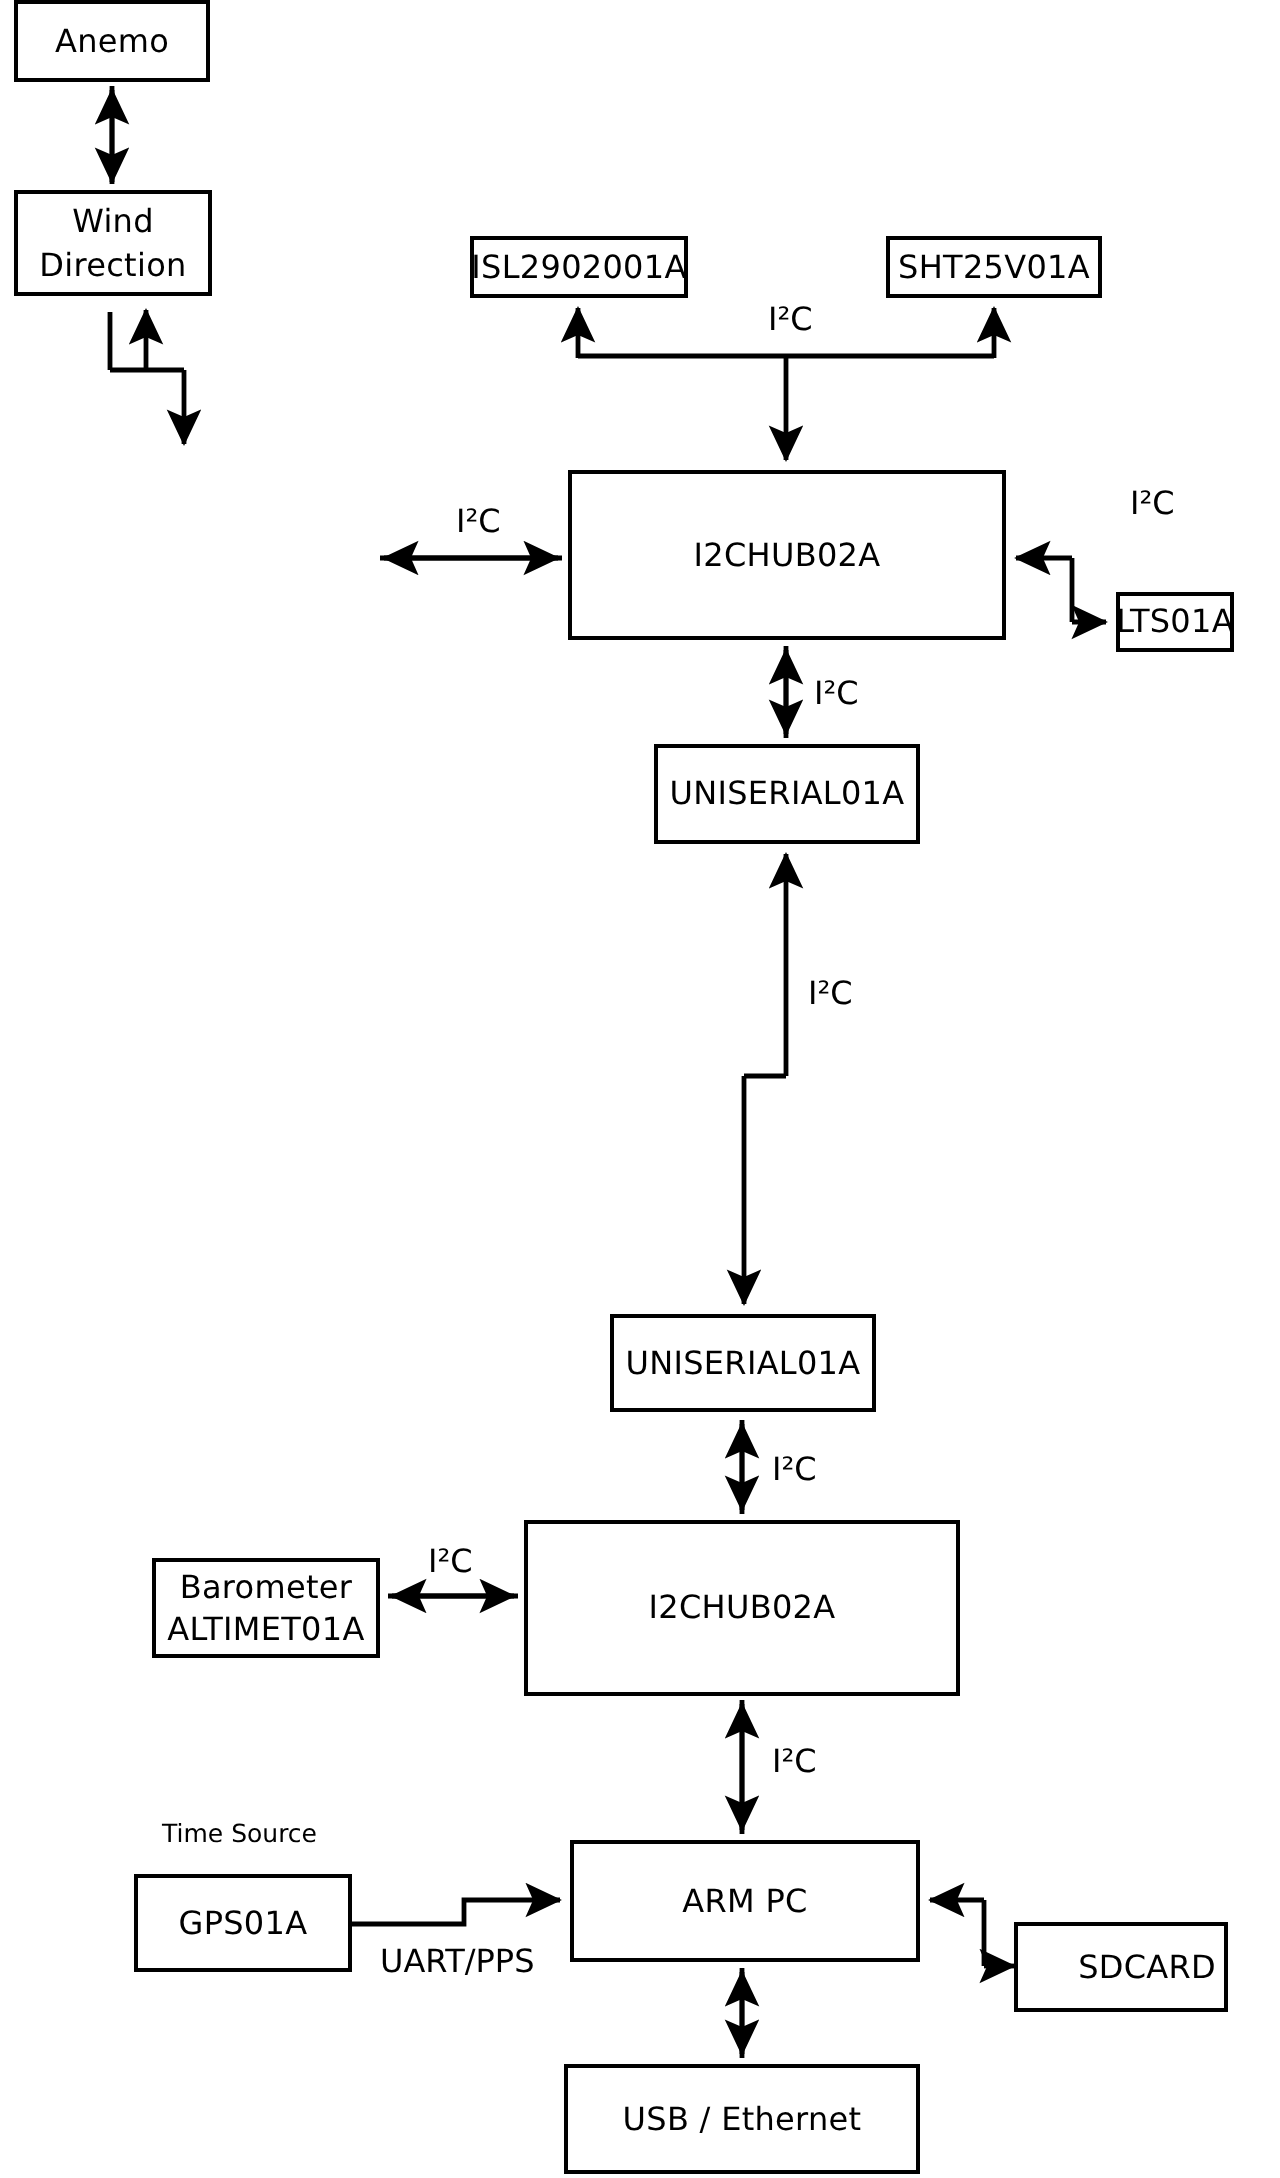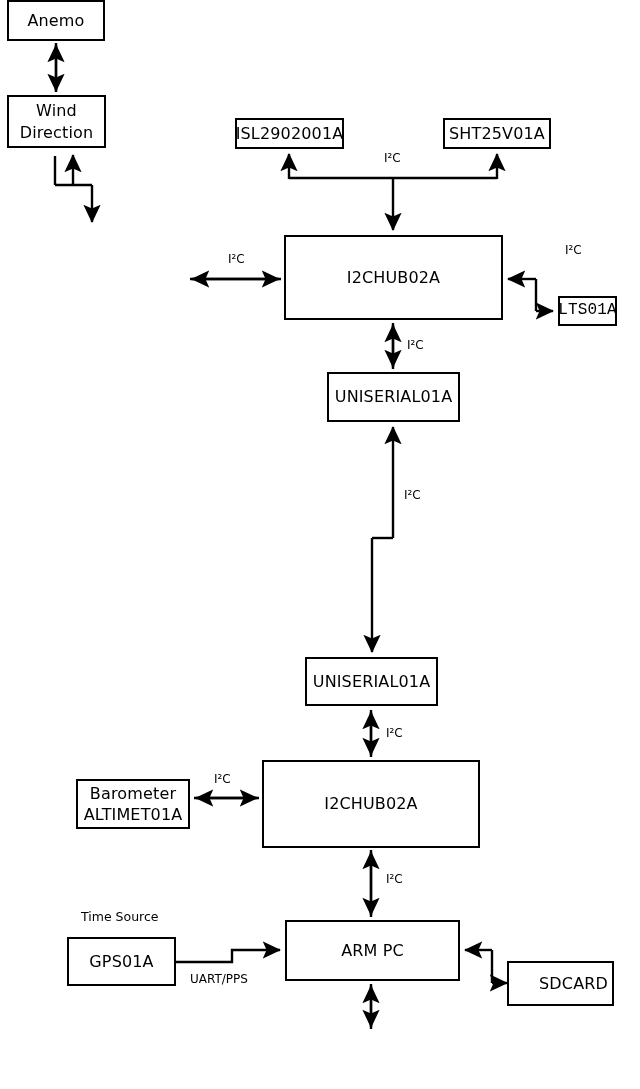--- a/index.html
+++ b/index.html
@@ -40,21 +40,21 @@
     z-index: 2;
   }
   .node .lbl {
     display: block;
     white-space: pre-line;
     padding: 0 4px;
   }
   .wire-label {
     position: absolute;
     color: #000000;
-    font-size: 12px;
+    font-size: 16px;
     line-height: 1;
     white-space: nowrap;
     z-index: 3;
   }
   .free-label {
     position: absolute;
     color: #000000;
     font-size: 12.5px;
     line-height: 1;
     white-space: nowrap;
@@ -136,21 +136,21 @@
   </div>
 
   <div class="node" style="left:443px; top:118px; width:108px; height:31px;">
     <span class="lbl">SHT25V01A</span>
   </div>
 
   <div class="node" style="left:284px; top:235px; width:219px; height:85px;">
     <span class="lbl">I2CHUB02A</span>
   </div>
 
-  <div class="node" style="left:558px; top:296px; width:59px; height:30px;font-family:Liberation Mono, monospace;">
+  <div class="node" style="left:558px; top:296px; width:59px; height:30px;">
     <span class="lbl">LTS01A</span>
   </div>
 
   <div class="node" style="left:327px; top:372px; width:133px; height:50px;">
     <span class="lbl">UNISERIAL01A</span>
   </div>
 
   <div class="node" style="left:305px; top:657px; width:133px; height:49px;">
     <span class="lbl">UNISERIAL01A</span>
   </div>
@@ -169,20 +169,23 @@
   </div>
 
   <div class="node" style="left:285px; top:920px; width:175px; height:61px;">
     <span class="lbl">ARM PC</span>
   </div>
 
   <div class="node" style="left:507px; top:961px; width:107px; height:45px;justify-content:flex-end;">
     <span class="lbl">SDCARD</span>
   </div>
 
+  <div class="node" style="left:282px; top:1032px; width:178px; height:55px;">
+    <span class="lbl">USB / Ethernet</span>
+  </div>
 
   <div class="wire-label" style="left:228px; top:253px;">I²C</div>
 
   <div class="wire-label" style="left:384px; top:152px;">I²C</div>
 
   <div class="wire-label" style="left:565px; top:244px;">I²C</div>
 
   <div class="wire-label" style="left:407px; top:339px;">I²C</div>
 
   <div class="wire-label" style="left:404px; top:489px;">I²C</div>

